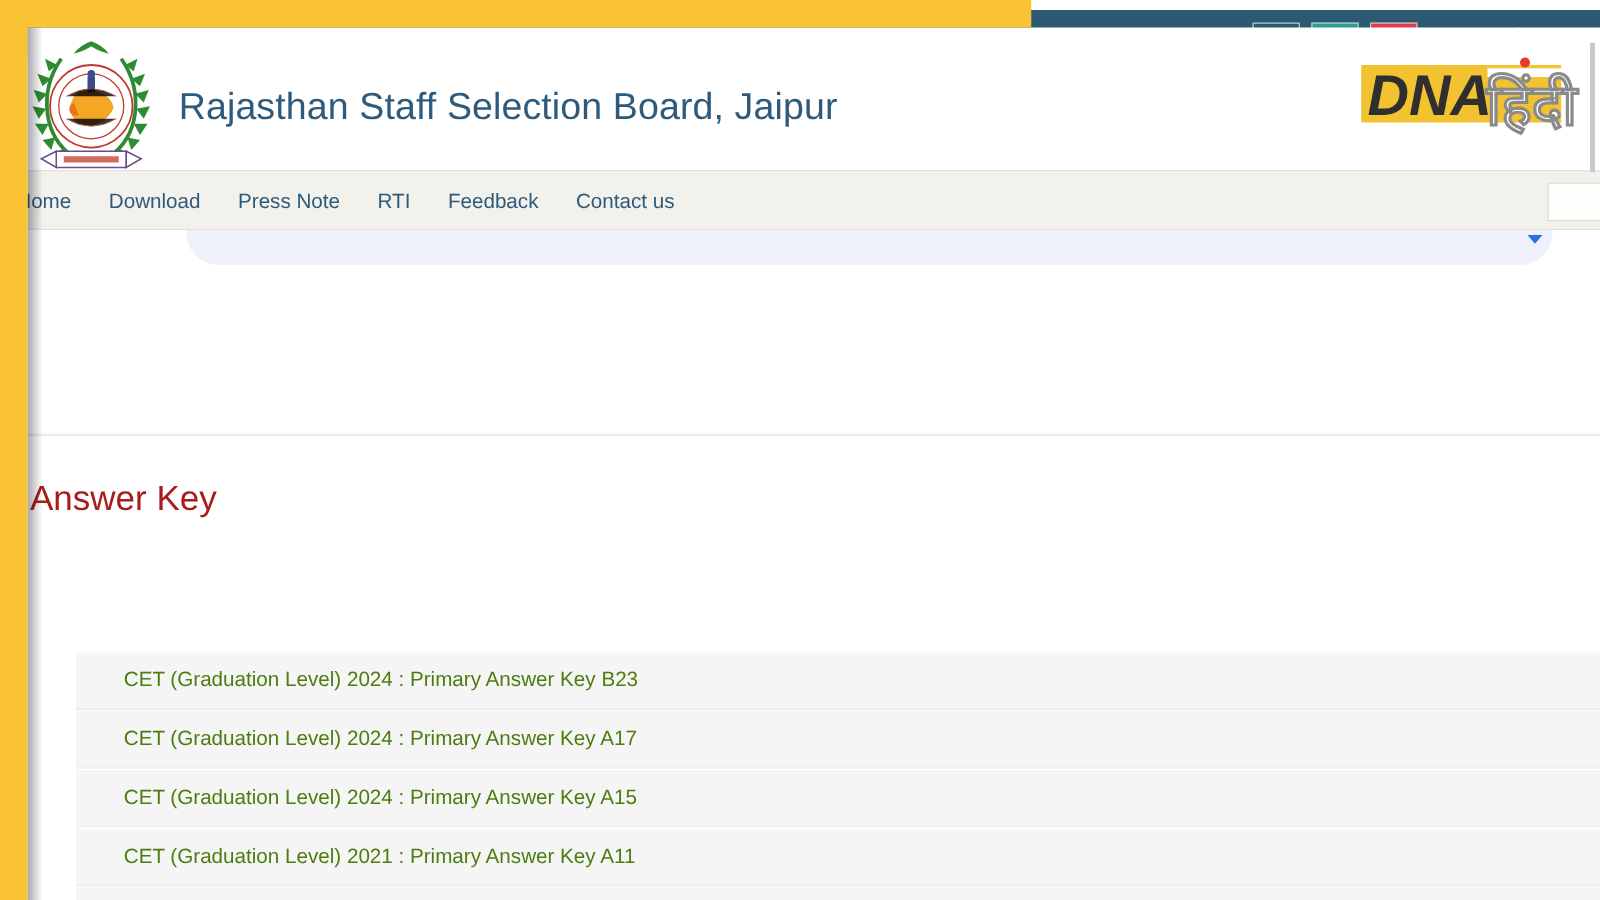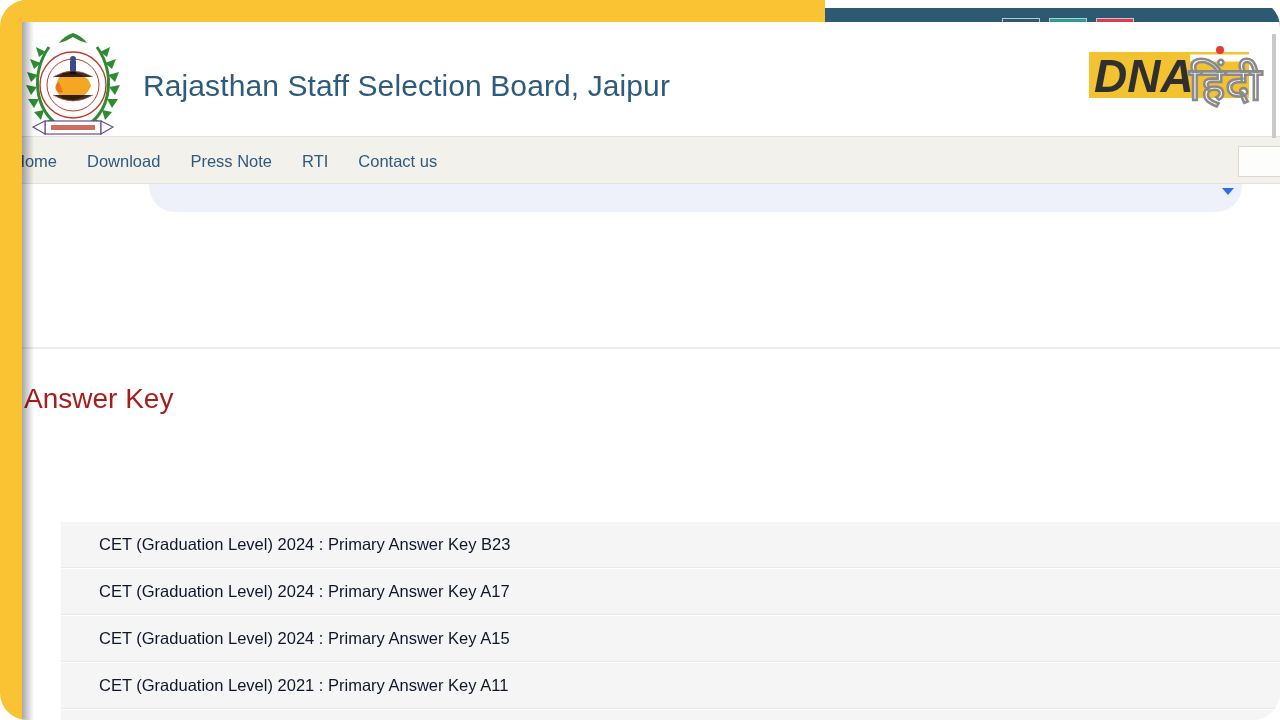--- a/index.html
+++ b/index.html
@@ -11,21 +11,20 @@
     font-family: "Liberation Sans", sans-serif;
     background: #ffffff;
   }
 
   #stage {
     position: relative;
     width: 1280px;
     height: 720px;
     overflow: hidden;
     background: #ffffff;
-    border-radius: 27px;
   }
 
   
   .frame-left {
     position: absolute;
     left: 0; top: 0;
     width: 22px; height: 720px;
     background: #F9C333;
     z-index: 6;
   }
@@ -204,21 +203,21 @@
     height: 47px;
     background: #F5F5F5;
     border-top: 1px solid #ffffff;
     border-bottom: 1px solid #e9e9e9;
     display: flex;
     align-items: center;
     cursor: pointer;
   }
   .ak-row-label {
     font-size: 16.5px;
-    color: #0f172a;
+    color: #4d7c0f;
     padding-left: 38px;
     white-space: nowrap;
     text-align: center;
   }
 
   
   .watermark {
     position: absolute;
     right: -2px; top: 34px;
     width: 196px; height: 104px;
@@ -292,20 +291,21 @@
       </div>
       <div class="site-title">Rajasthan Staff Selection Board, Jaipur</div>
     </div>
 
     <div class="navbar">
       <div class="nav-items">
         <div class="nav-item">Home</div>
         <div class="nav-item">Download</div>
         <div class="nav-item">Press Note</div>
         <div class="nav-item">RTI</div>
+        <div class="nav-item">Feedback</div>
         <div class="nav-item">Contact us</div>
       </div>
       <div class="nav-search" placeholder=""></div>
     </div>
 
     <div class="notice-wrap">
       <div class="notice-card">
         <div class="notice-text"></div>
         <div class="notice-caret"></div>
       </div>

